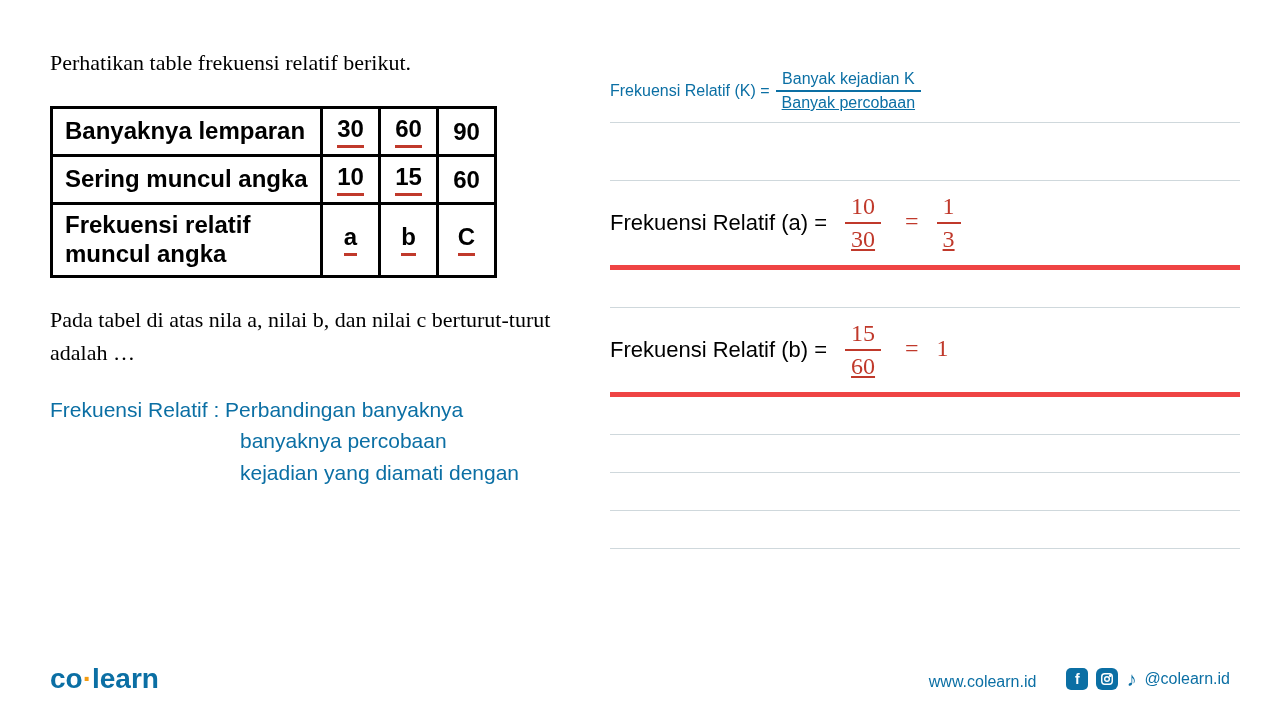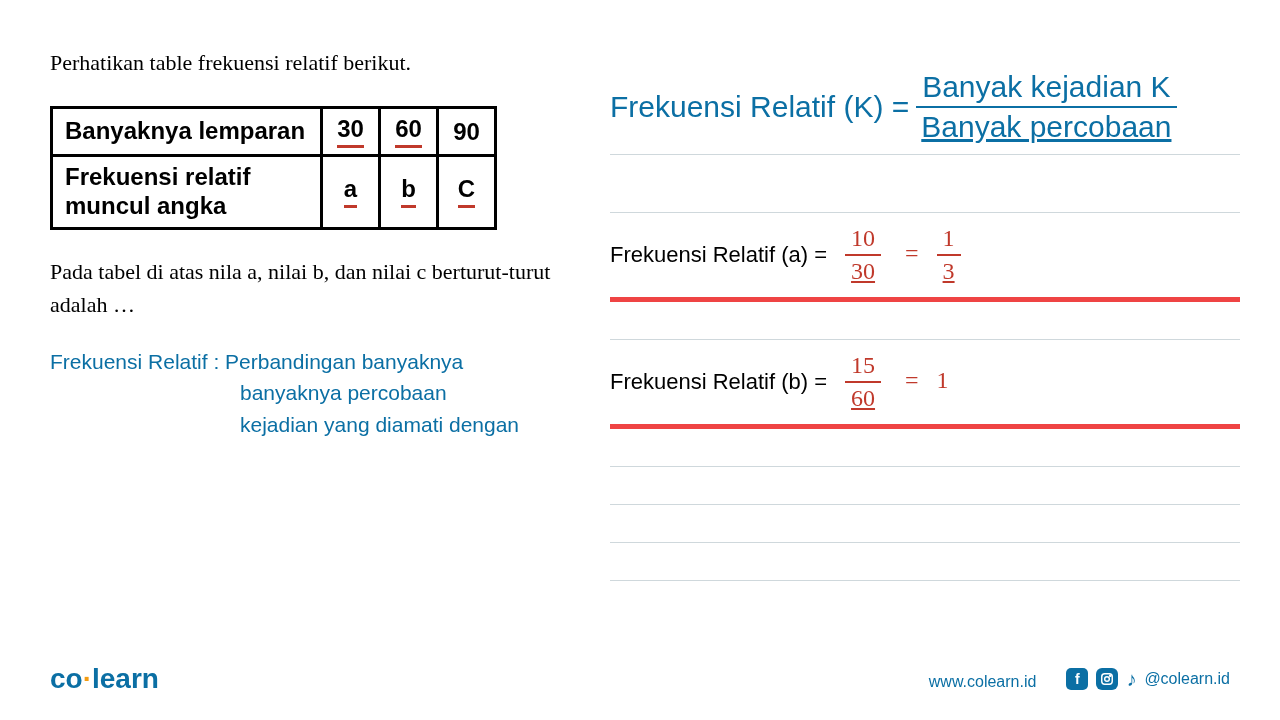--- a/index.html
+++ b/index.html
@@ -71,21 +71,21 @@
       font-size: 21px;
       color: #0b6fa4;
       line-height: 1.5;
     }
     .def-indent {
       margin-left: 190px;
     }
     .formula-row {
       display: flex;
       align-items: center;
-      font-size: 30px;
+      font-size: 16px;
       color: #0b6fa4;
       margin-bottom: 20px;
       border-bottom: 1px solid #cfd8dc;
       padding-bottom: 10px;
     }
     .fraction {
       display: inline-flex;
       flex-direction: column;
       align-items: center;
       margin: 0 6px;
@@ -173,20 +173,26 @@
   <div class="left">
     <div class="title">Perhatikan table frekuensi relatif berikut.</div>
 
     <table class="freq-table">
       <tbody>
           <tr>
         <td class="label">Banyaknya lemparan</td>
         <td class="num"><span class="underline-red">30</span></td>
         <td class="num"><span class="underline-red">60</span></td>
         <td class="num"><span>90</span></td>
+      </tr>
+      <tr>
+        <td class="label">Sering muncul angka</td>
+        <td class="num"><span class="underline-red">10</span></td>
+        <td class="num"><span class="underline-red">15</span></td>
+        <td class="num"><span>60</span></td>
       </tr>
       <tr>
         <td class="label">Frekuensi relatif muncul angka</td>
         <td class="num"><span class="underline-red">a</span></td>
         <td class="num"><span class="underline-red">b</span></td>
         <td class="num"><span class="underline-red">C</span></td>
       </tr>
     </tbody>
       </table>
 

